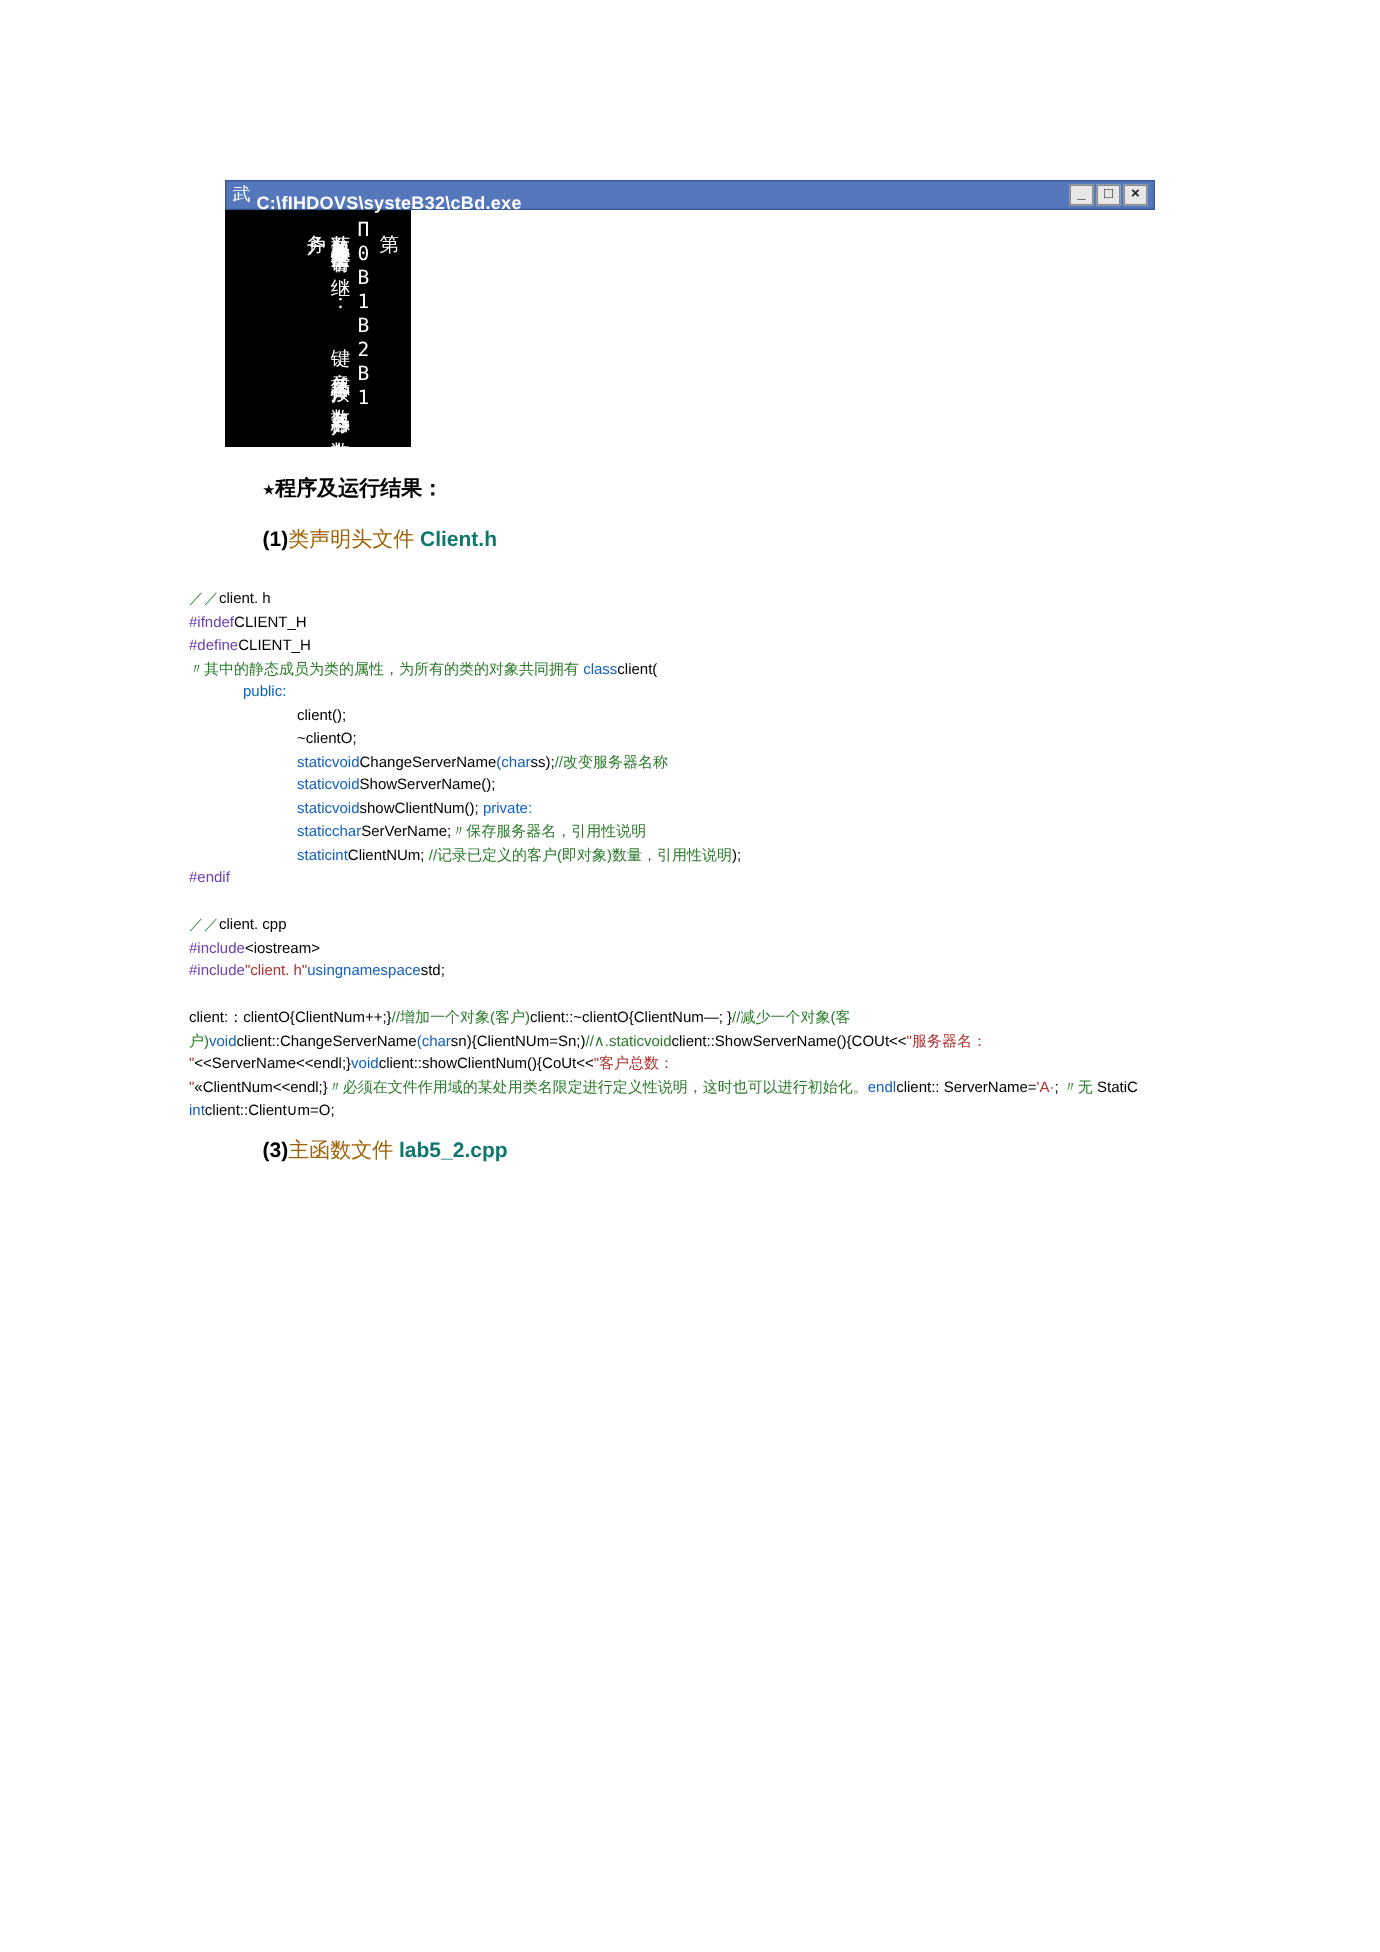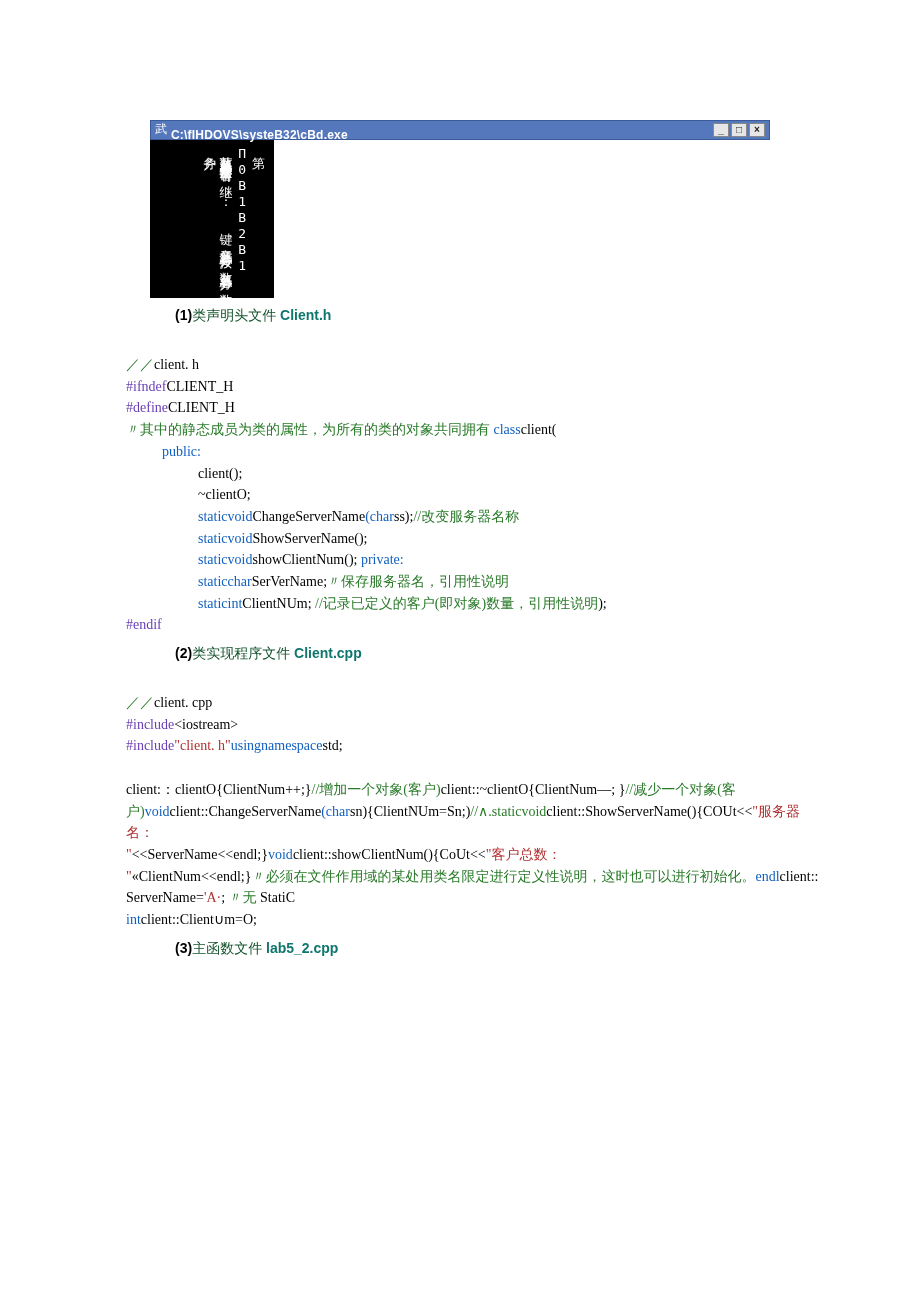--- a/index.html
+++ b/index.html
@@ -54,25 +54,25 @@
     margin: 18px 0 10px 155px;
     font-weight: bold;
     color: #000;
   }
   .star-line .star { color: #000; }
   .section-label {
     margin: 6px 0 6px 155px;
     font-family: "SimSun", Arial, sans-serif;
   }
   .section-label .num { font-weight: bold; font-family: Arial, sans-serif; color: #000; }
-  .section-label .cn { color: #14532d; text-align: center; }
+  .section-label .cn { color: #a16207; text-align: center; }
   .section-label .fname { font-weight: bold; font-family: Arial, sans-serif; color: #0f766e; }
   .code {
-    font-family: Liberation Serif, serif;
-    font-size: 14px;
+    font-family: Liberation Sans, sans-serif;
+    font-size: 10px;
     margin-left: 106px;
     white-space: pre-wrap;
     word-break: break-all;
     line-height: 1.55;
     width: 700px;
   }
   .c-comment { color: #2a7a2a; }
   .c-pre { color: #6a3fb5; }
   .c-kw { color: #1060c0; }
   .c-str { color: #b03030; }
@@ -103,20 +103,23 @@
 П0B1B2B1
 莒数名总器务户服嘉韋韋客请
 继
 ：
 键
 意任总器务户按
 数名总器务户
 数名总器务户</div>
   </div>
 
+  <div class="star-line">
+    <span class="star">★</span>程序及运行结果：
+  </div>
 
   <div class="section-label">
     <span class="num">(1)</span><span class="cn">类声明头文件</span><span class="fname"> Client.h</span>
   </div>
 
   <div class="code">
 <span class="c-comment">／／</span><span class="c-plain">client. h</span>
 <span class="c-pre">#ifndef</span><span class="c-plain">CLIENT_H</span>
 <span class="c-pre">#define</span><span class="c-plain">CLIENT_H</span>
 <span class="c-comment">〃其中的静态成员为类的属性，为所有的类的对象共同拥有</span><span class="c-kw"> class</span><span class="c-plain">client(</span>
@@ -124,23 +127,20 @@
 <span class="indent2"><span class="c-plain">client();</span></span>
 <span class="indent2"><span class="c-plain">~clientO;</span></span>
 <span class="indent2"><span class="c-kw">staticvoid</span><span class="c-plain">ChangeServerName</span><span class="c-kw">(char</span><span class="c-plain">ss);</span><span class="c-comment">//改变服务器名称</span></span>
 <span class="indent2"><span class="c-kw">staticvoid</span><span class="c-plain">ShowServerName();</span></span>
 <span class="indent2"><span class="c-kw">staticvoid</span><span class="c-plain">showClientNum();</span><span class="c-kw"> private:</span></span>
 <span class="indent2"><span class="c-kw">staticchar</span><span class="c-plain">SerVerName;</span><span class="c-comment">〃保存服务器名，引用性说明</span></span>
 <span class="indent2"><span class="c-kw">staticint</span><span class="c-plain">ClientNUm;</span><span class="c-comment"> //记录已定义的客户(即对象)数量，引用性说明</span><span class="c-plain">);</span></span>
 <span class="c-pre">#endif</span>
 </div>
 
-  <div class="section-label">
-    <span class="num">(2)</span><span class="cn">类实现程序文件</span><span class="fname"> Client.cpp</span>
-  </div>
 
   <div class="code">
 <span class="c-comment">／／</span><span class="c-plain">client. cpp</span>
 <span class="c-pre">#include</span><span class="c-plain">&lt;iostream&gt;</span>
 <span class="c-pre">#include</span><span class="c-str">"client. h"</span><span class="c-kw">usingnamespace</span><span class="c-plain">std;</span>
 
 <span class="c-plain">client:：clientO{ClientNum++;}</span><span class="c-comment">//增加一个对象(客户)</span><span class="c-plain">client::~clientO{ClientNum—; }</span><span class="c-comment">//减少一个对象(客</span>
 <span class="c-comment">户)</span><span class="c-kw">void</span><span class="c-plain">client::ChangeServerName</span><span class="c-kw">(char</span><span class="c-plain">sn){ClientNUm=Sn;)</span><span class="c-comment">//∧.staticvoid</span><span class="c-plain">client::ShowServerName(){COUt&lt;&lt;</span><span class="c-str">"服务器名：</span>
 <span class="c-str">"</span><span class="c-plain">&lt;&lt;ServerName&lt;&lt;endl;}</span><span class="c-kw">void</span><span class="c-plain">client::showClientNum(){CoUt&lt;&lt;</span><span class="c-str">"客户总数：</span>
 <span class="c-str">"</span><span class="c-plain">«ClientNum&lt;&lt;endl;}</span><span class="c-comment">〃必须在文件作用域的某处用类名限定进行定义性说明，这时也可以进行初始化。</span><span class="c-kw">endl</span><span class="c-plain">client:: ServerName=</span><span class="c-str">'A·</span><span class="c-plain">;</span><span class="c-comment"> 〃无</span><span class="c-plain"> StatiC</span>

